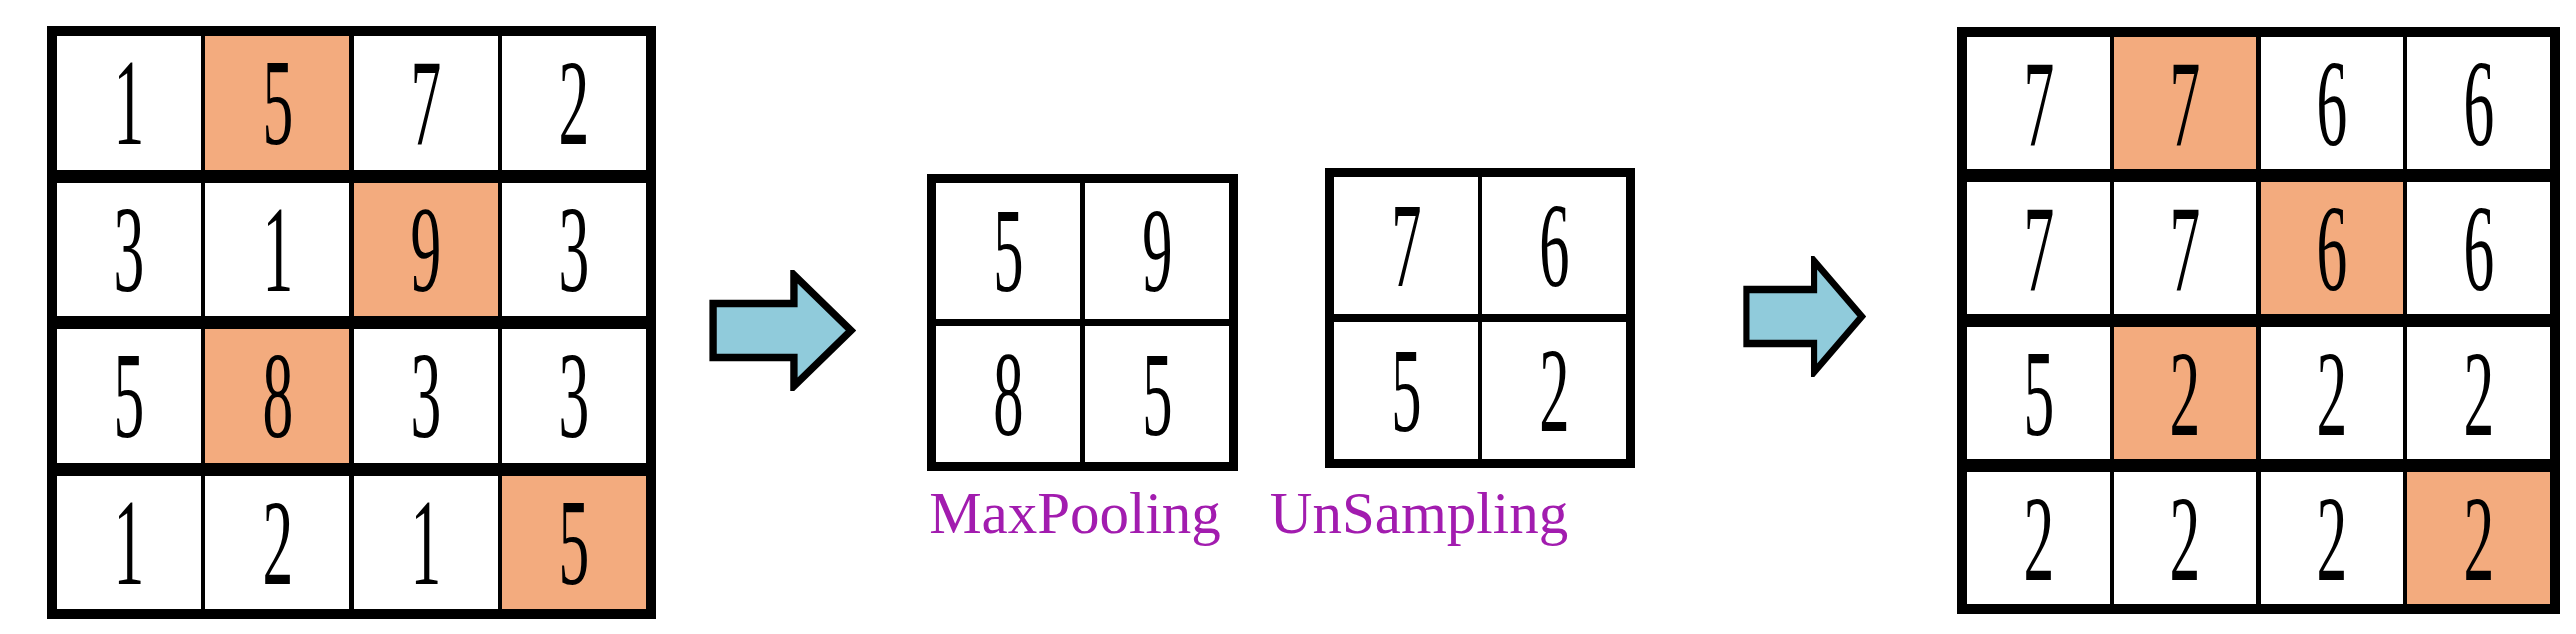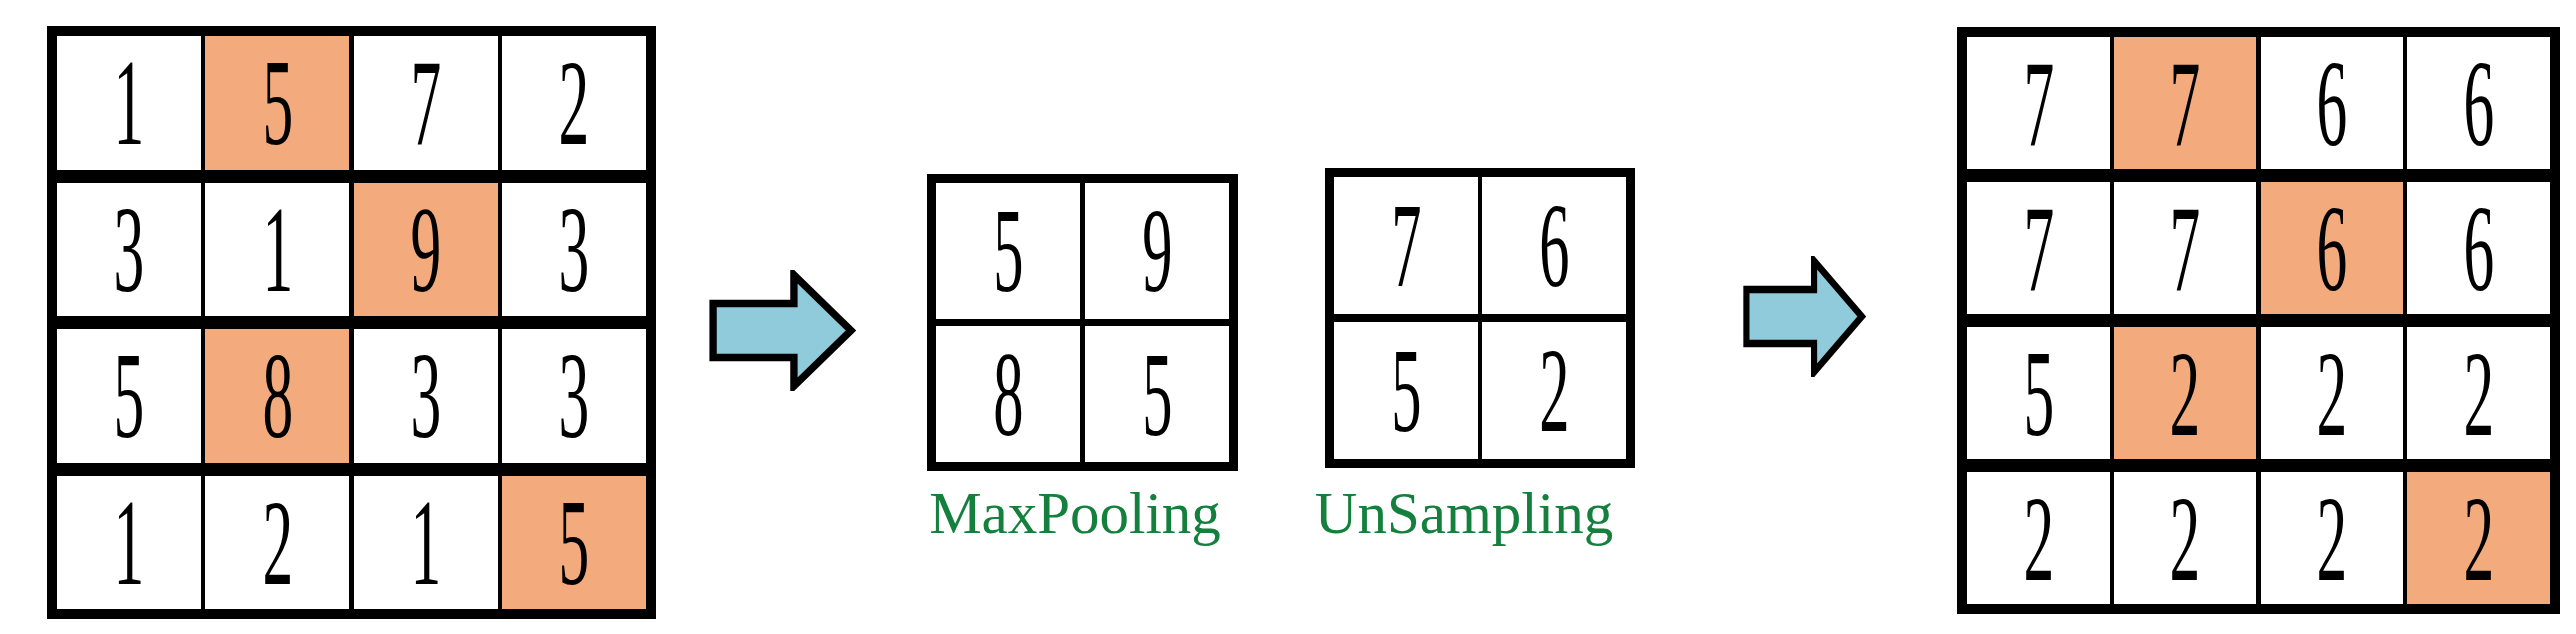--- a/index.html
+++ b/index.html
@@ -60,25 +60,25 @@
   }
   .grid2 .digit { font-size: 121px; }
 
   .op-label {
     position: absolute;
     width: 344px;
     top: 481px;
     text-align: center;
     font-size: 59px;
     line-height: 1.1;
-    color: #15803d;
+    color: #a21caf;
     white-space: nowrap;
   }
   .maxpool-label  { left: 903px; }
-  .unsample-label { left: 1292px; }
+  .unsample-label { left: 1247px; }
 
   .arrow { position: absolute; display: block; }
   .arrow-1 { left: 709px;  top: 270px; width: 147px; height: 121px; }
   .arrow-2 { left: 1743px; top: 256px; width: 123px; height: 121px; }
 </style>
 </head>
 <body>
 
 <div class="canvas" style="--hl: #F3AB7E; --line: #000000; --bg: #FFFFFF;">
 

